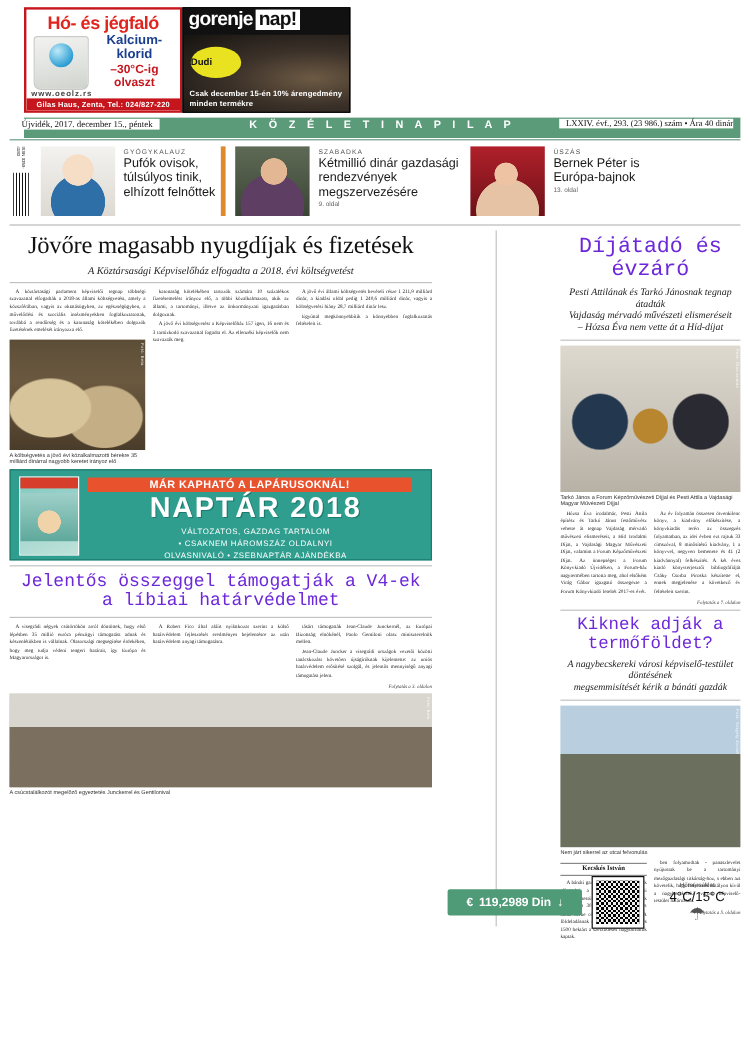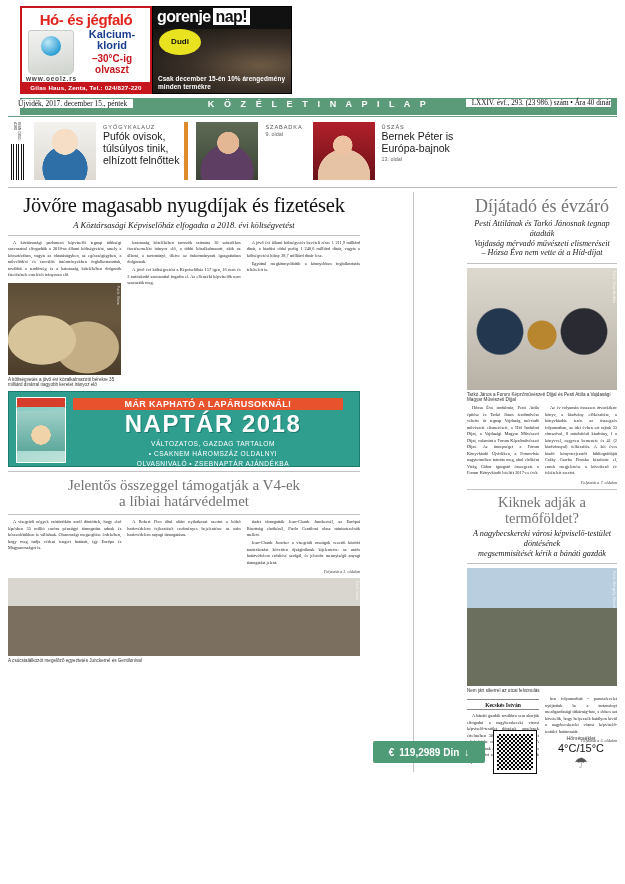--- a/index.html
+++ b/index.html
@@ -70,23 +70,23 @@
   }
   .ad-right .gr-hl {
     background:#fff; color:#111; padding:0 3px; margin-left:2px;
   }
   .ad-right .gr-img {
     height:66px; background:
       radial-gradient(ellipse at 78% 55%, #6d5a44 0%, #3b3129 45%, #161310 100%);
     position:relative;
   }
   .ad-right .gr-badge {
-    position:absolute; left:6px; top:0; width:42px; height:26px;
+    position:absolute; left:6px; top:10px; width:42px; height:26px;
     background:#e8e220; border-radius:50%;
-    font-size:8px; font-weight:bold; color:#111; text-align:center; line-height:26px;
+    font-size:8px; font-weight:bold; color:#111; text-align:left; line-height:26px;
   }
   .ad-right .gr-cap {
     position:absolute; left:5px; bottom:3px; right:4px;
     font-size:6.4px; font-weight:bold; color:#fff; line-height:1.35; letter-spacing:0.1px;
   }
 
   .greenbar { position:absolute; left:20px; right:8px; top:98px; height:17px; background:#5c9b7a; }
   .greenbar .gb-label {
     position:absolute; left:0; right:0; top:1px; text-align:center;
     color:#fff; font-size:9px; font-weight:bold; letter-spacing:3.6px;
@@ -224,22 +224,22 @@
     font-size:24px; font-weight:bold; color:#fff; letter-spacing:1.5px;
     line-height:1; text-shadow:1px 1px 0 #1d7a6e;
   }
   .cal-ad .c3 {
     position:absolute; left:64px; top:47px; right:6px; text-align:center;
     font-size:6.6px; color:#fff; line-height:1.55; letter-spacing:0.5px;
   }
 
   
   .sec-head {
-    font-family:Liberation Serif, serif; font-size:15px; text-align:center;
-    color:#737373; line-height:1.08; margin-top:5px;
+    font-family:Liberation Mono, monospace; font-size:15px; text-align:center;
+    color:#6d28d9; line-height:1.08; margin-top:5px;
   }
   .sec-head.sm { font-size:14.5px; }
   .sec-sub {
     font-family:"Liberation Serif", serif; font-style:italic; font-size:8.2px;
     text-align:center; color:#222; margin-top:3px; line-height:1.18;
   }
   .rule-sec { height:1px; background:#c2c2c2; margin:5px 0 4px 0; }
   .rule-h { height:1px; background:#c2c2c2; margin:4px 0; }
 
   .subhead {
@@ -329,20 +329,23 @@
 elhízott felnőttek</div>
       </div>
     </div>
 
     <div class="orange-sliver"></div>
 
     <div class="teaser">
       <div class="tz-img img-man"></div>
       <div class="tz-txt">
         <div class="tz-kicker">SZABADKA</div>
+        <div class="tz-head" style="white-space:pre-line">Kétmillió dinár gazdasági
+rendezvények
+megszervezésére</div>
         <div class="tz-page">9. oldal</div>
       </div>
     </div>
 
     <div class="teaser" style="margin-left:10px">
       <div class="tz-img img-swim"></div>
       <div class="tz-txt">
         <div class="tz-kicker">ÚSZÁS</div>
         <div class="tz-head" style="white-space:pre-line">Bernek Péter is
 Európa-bajnok</div>

